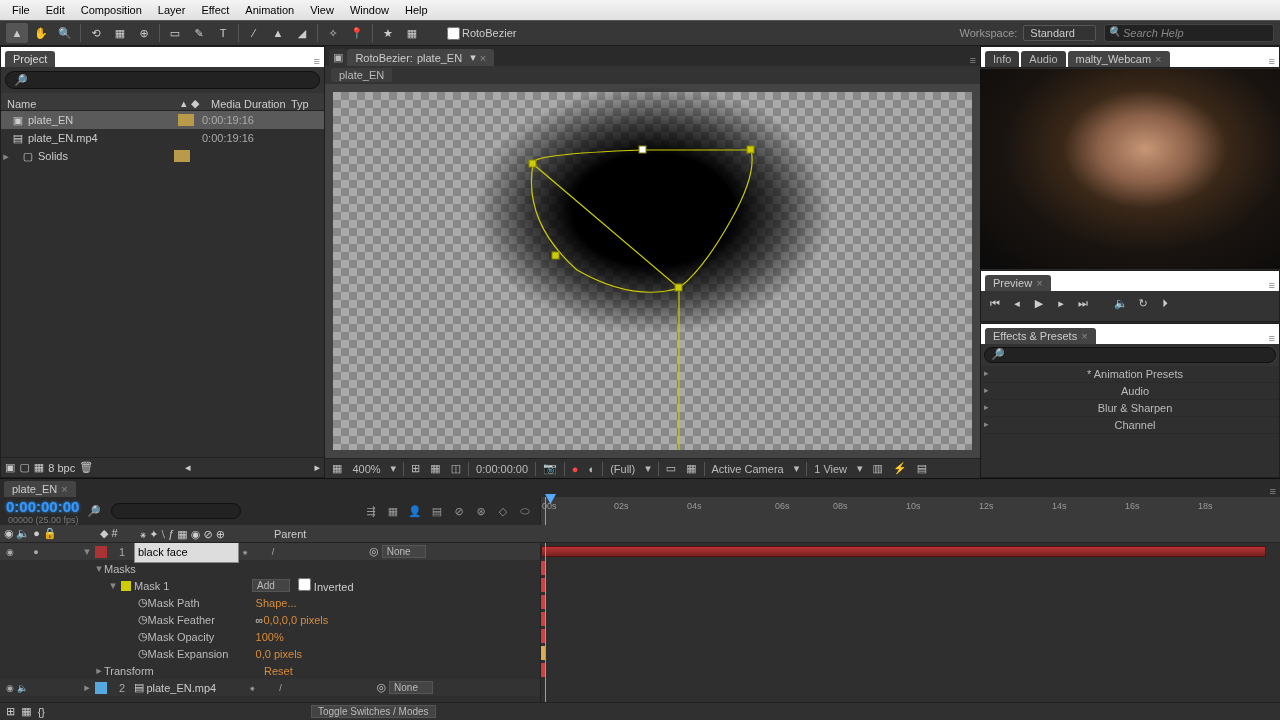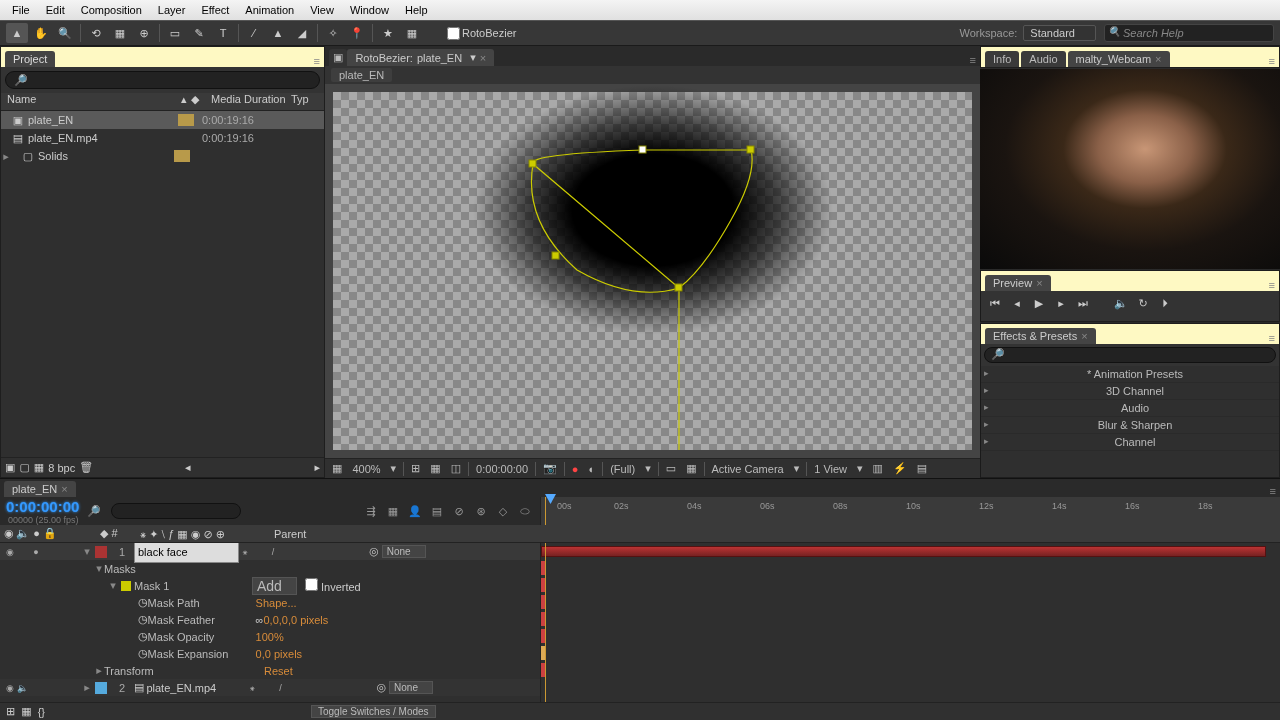--- a/index.html
+++ b/index.html
@@ -18,33 +18,33 @@
 .workspace-label { color:#999; margin-right:4px; }
 .workspace-sel { background:#333; border:1px solid #555; padding:1px 20px 1px 6px; border-radius:2px; position:relative; }
 .search-help { background:#222; border:1px solid #444; padding:2px 4px 2px 18px; width:170px; border-radius:3px; margin-left:6px; position:relative;font-style:italic; }
 .search-help::before { content:"🔍"; position:absolute; left:3px; top:1px; font-size:10px; color:#888; }
 
 
 .main { display:flex; height:432px; }
 
 
 .panel { background:#333; border:1px solid #1e1e1e; display:flex; flex-direction:column; }
-.panel-tabs { height:20px; background:#fef9c3; display:flex; align-items:flex-end; padding-left:4px; gap:2px; }
+.panel-tabs { height:20px; background:#ffffff; display:flex; align-items:flex-end; padding-left:4px; gap:2px; }
 .tab { background:#3a3a3a; padding:2px 8px; border-radius:3px 3px 0 0; color:#bbb; display:flex; align-items:center; gap:4px; }
 .tab.active { background:#444; color:#ddd; }
 .tab-close { color:#888; cursor:pointer; }
 .panel-menu-icon { margin-left:auto; margin-right:4px; color:#888; }
 
 .project { width:325px; }
 .proj-header { display:flex; padding:6px; gap:8px; }
 .thumb { width:64px; height:44px; background:linear-gradient(135deg,#4a3a28,#2a1a10); border:1px solid #000; }
 .proj-info { display:flex; flex-direction:column; gap:1px; }
 .proj-name { color:#ddd; font-weight:bold; }
 .proj-search { margin:4px; height:18px; background:#222; border:1px solid #111; border-radius:9px; padding:0 8px; display:flex; align-items:center; }
-.proj-cols { display:flex; height:18px; background:#3a3a3a; border-bottom:1px solid #222; font-size:10px; color:#999; align-items:flex-start; }
+.proj-cols { display:flex; height:18px; background:#3a3a3a; border-bottom:1px solid #222; font-size:10px; color:#999; align-items:flex-end; }
 .proj-col-name { width:180px; padding-left:6px; }
 .proj-col-lbl { width:20px; }
 .proj-col-dur { width:80px; }
 .proj-rows { flex:1; background:#2f2f2f; overflow:hidden; }
 .proj-row { display:flex; height:18px; align-items:center; }
 .proj-row.sel { background:#5a5a5a; }
 .proj-row .ic { width:14px; margin:0 3px 0 10px; text-align:center; }
 .proj-row .nm { width:150px; }
 .proj-row .lbl { width:16px; height:12px; margin-right:8px; }
 .proj-row .dur { width:80px; color:#aaa; }
@@ -115,21 +115,21 @@
 .tl-row.layer1 { background:#393939; }
 .layer-color { width:12px; height:12px; margin:0 3px; }
 .layer-switches { width:82px; display:flex; gap:1px; padding-left:4px; }
 .sw { width:12px; height:12px; display:flex; align-items:center; justify-content:center; color:#aaa; font-size:9px; }
 .tw { width:10px; color:#888; text-align:center; }
 .idx { width:24px; text-align:center; color:#aaa; }
 .layer-name-in { background:#ddd; color:#000; padding:0 3px; width:105px; height:22px; border:1px solid #888; }
 .mode-cell { width:130px; display:flex; gap:2px; }
 .parent-cell { width:110px; }
 .parent-sel { background:#444; border:1px solid #555; padding:0 14px 0 4px; font-size:10px; color:#bbb; width:70px; }
-.mode-sel { background:#444; border:1px solid #555; padding:0 14px 0 4px; font-size:14px; color:#bbb; }
+.mode-sel { background:#444; border:1px solid #555; padding:0 14px 0 4px; font-size:10px; color:#bbb; }
 .sub { padding-left:0; }
 .sub .nm { color:#bbb; }
 .prop-val { color:#d88c3a; }
 .track-row { height:17px; position:relative; }
 .layer-bar { position:absolute; top:3px; height:11px; left:0; right:14px; background:linear-gradient(#b33,#722); border:1px solid #511; }
 .marker { position:absolute; left:0; top:1px; width:5px; height:14px; background:#cc4040; }
 .tl-footer { height:18px; background:#303030; border-top:1px solid #222; display:flex; align-items:center; padding:0 6px; gap:6px; }
 .toggle-btn { background:#444; border:1px solid #555; padding:0 6px; font-size:10px; color:#bbb; margin-left:260px; }
 </style>
 </head>
@@ -325,21 +325,20 @@
       <div class="panel-tabs">
         <div class="tab active">
             <span>Effects &amp; Presets</span>
             <span class="tab-close">×</span>
           </div>
         <div class="panel-menu-icon">≡</div>
       </div>
       <div class="eff-search"><span style="color:#666">🔎</span></div>
       <div class="eff-list">
         <div class="eff-item">* Animation Presets</div>
-        <div class="eff-item">3D Channel</div>
         <div class="eff-item">Audio</div>
         <div class="eff-item">Blur &amp; Sharpen</div>
         <div class="eff-item">Channel</div>
       </div>
     </div>
   </div>
 </div>
 
 <div class="tl-area">
   <div class="tl-tabs">
@@ -364,24 +363,24 @@
       <div class="tl-icon">▤</div>
       <div class="tl-icon">⊘</div>
       <div class="tl-icon">⊛</div>
       <div class="tl-icon">◇</div>
       <div class="tl-icon">⬭</div>
     </div>
     <div class="ruler">
       <div class="cti" style="left:4px">
           <div class="cti-head"></div>
         </div>
-      <span class="ruler-tick" style="left:16px">00s</span>
+      <span class="ruler-tick" style="left:1px">00s</span>
       <span class="ruler-tick" style="left:73px">02s</span>
       <span class="ruler-tick" style="left:146px">04s</span>
-      <span class="ruler-tick" style="left:219px">06s</span>
+      <span class="ruler-tick" style="left:234px">06s</span>
       <span class="ruler-tick" style="left:292px">08s</span>
       <span class="ruler-tick" style="left:365px">10s</span>
       <span class="ruler-tick" style="left:438px">12s</span>
       <span class="ruler-tick" style="left:511px">14s</span>
       <span class="ruler-tick" style="left:584px">16s</span>
       <span class="ruler-tick" style="left:657px">18s</span>
     </div>
   </div>
   <div class="tl-cols">
     <div class="tl-col-switches">

